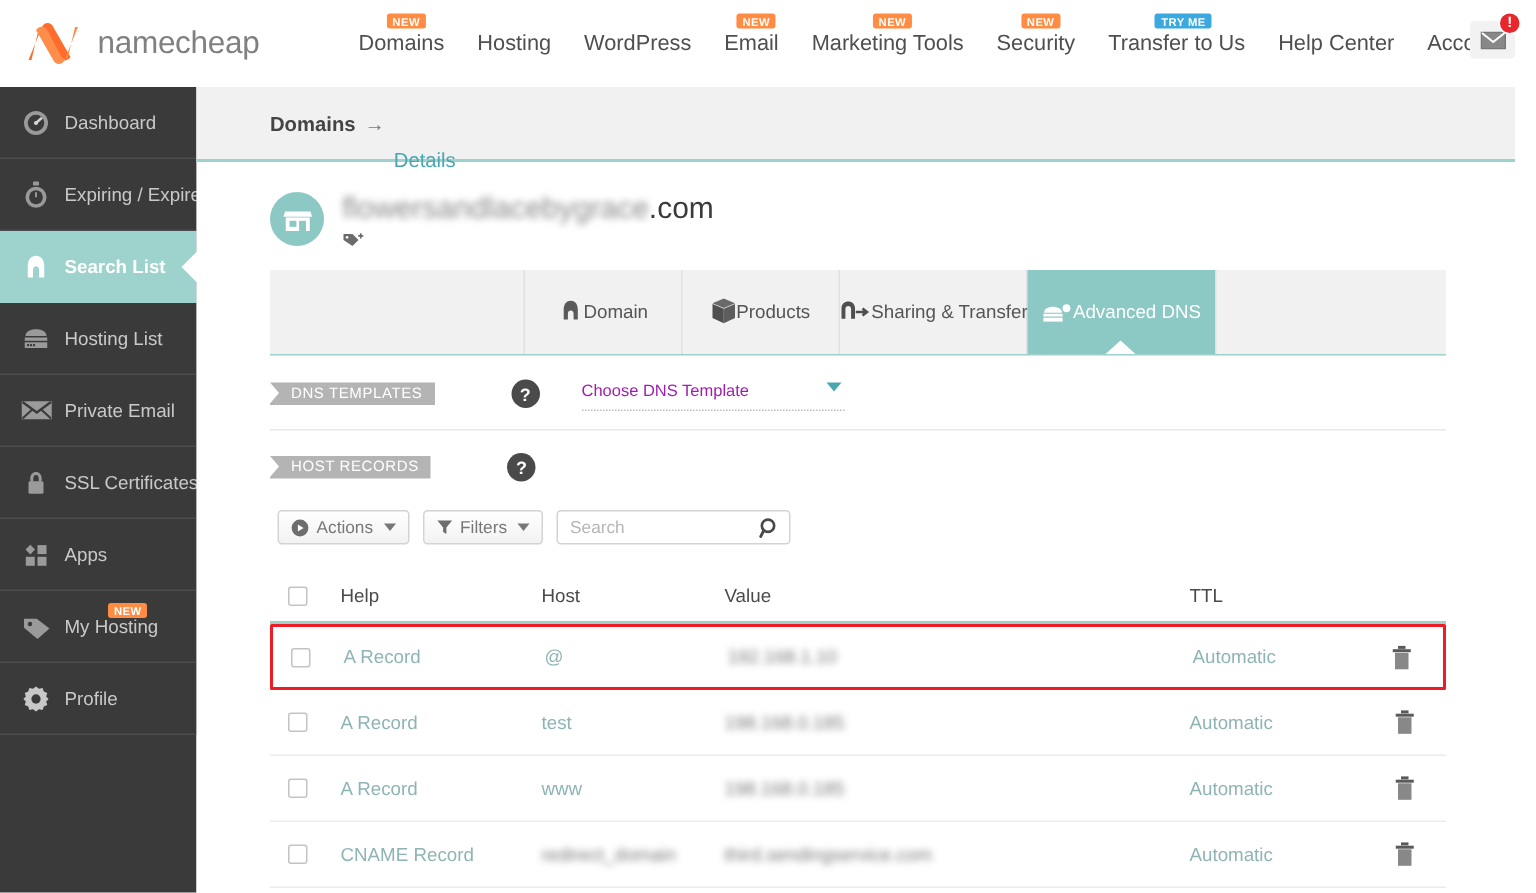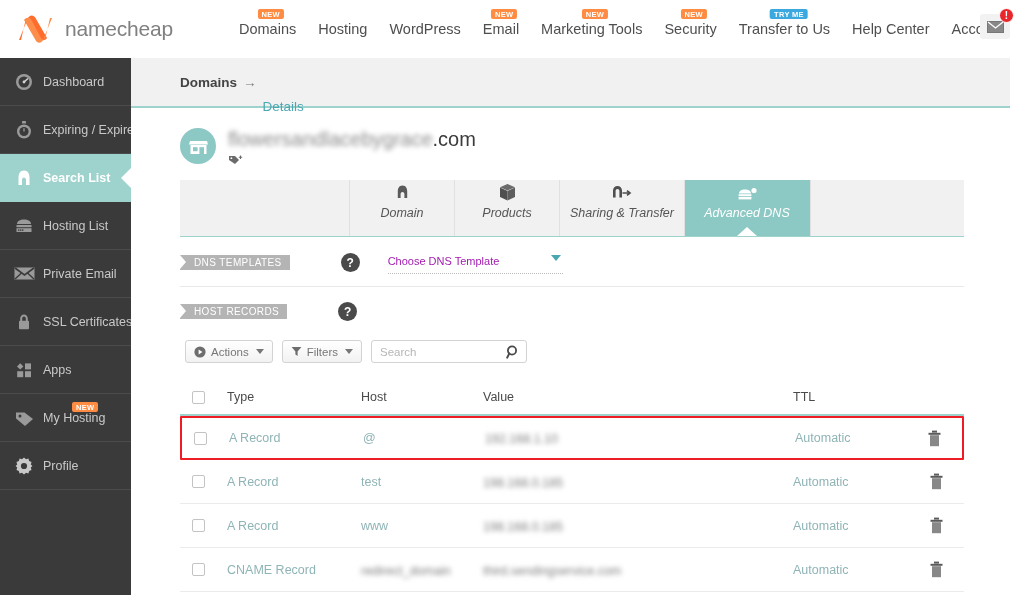--- a/index.html
+++ b/index.html
@@ -145,24 +145,24 @@
     position: absolute; left: 180px; top: 180px;
     width: 784px; height: 57px;
     background: #f1f1f1;
     border-bottom: 1px solid #9ed2cd;
     display: flex;
   }
   .tab-spacer { width: 170px; border-right: 1px solid #e0e0e0; height: 100%; }
   .tab-spacer.right { flex: 1; border-right: none; border-left: 1px solid #e0e0e0; }
   .tab {
     width: 105px; height: 100%;
-    display: flex; flex-direction: column;
-    align-items: center; 
+    display: flex; flex-direction: row;
+    align-items: center; justify-content: center;
     border-right: 1px solid #e0e0e0;
-    cursor: pointer; position: relative; font-style: italic;
+    cursor: pointer; position: relative;
   }
   .tab.wide { width: 125px; }
   .tab .t-icon { height: 22px; display:flex; align-items:flex-end; margin-bottom: 4px; }
   .tab .t-label { font-size: 12.5px; color: #555; white-space: nowrap; }
   .tab.active { background: #8cc8c4; border-right-color: #8cc8c4; }
   .tab.active .t-label { color: #ffffff; }
   .tab.active::after {
     content: ""; position: absolute; bottom: 0; left: 50%;
     transform: translateX(-50%);
     border-left: 10px solid transparent;
@@ -553,21 +553,21 @@
           <path d="M3.2 8.6 L1.2 12.6" stroke="#4a4a4a" stroke-width="2" stroke-linecap="round"></path>
         </svg>
       </span>
     </div>
   </div>
 
   <div class="table" style="left:49px; top:322px;">
 
     <div class="trow head">
       <span class="cb"></span>
-      <span class="c-type">Type</span>
+      <span class="c-type">Help</span>
       <span class="c-host">Host</span>
       <span class="c-value">Value</span>
       <span class="c-ttl">TTL</span>
       <span class="c-del"></span>
     </div>
 
     <div class="trow highlight">
       <span class="cb"></span>
       <span class="c-type cellv">A Record</span>
       <span class="c-host cellv">@</span>

